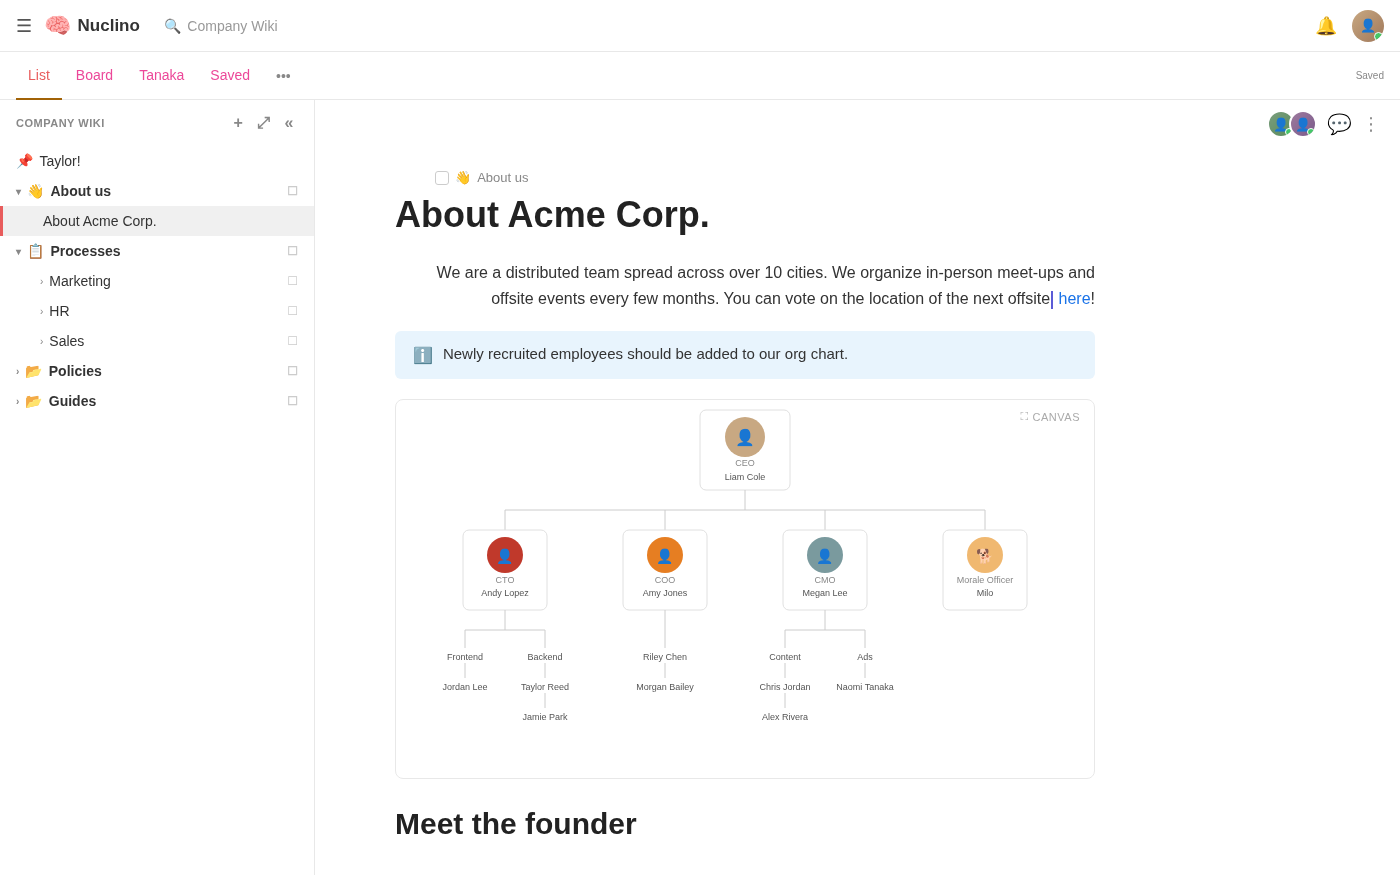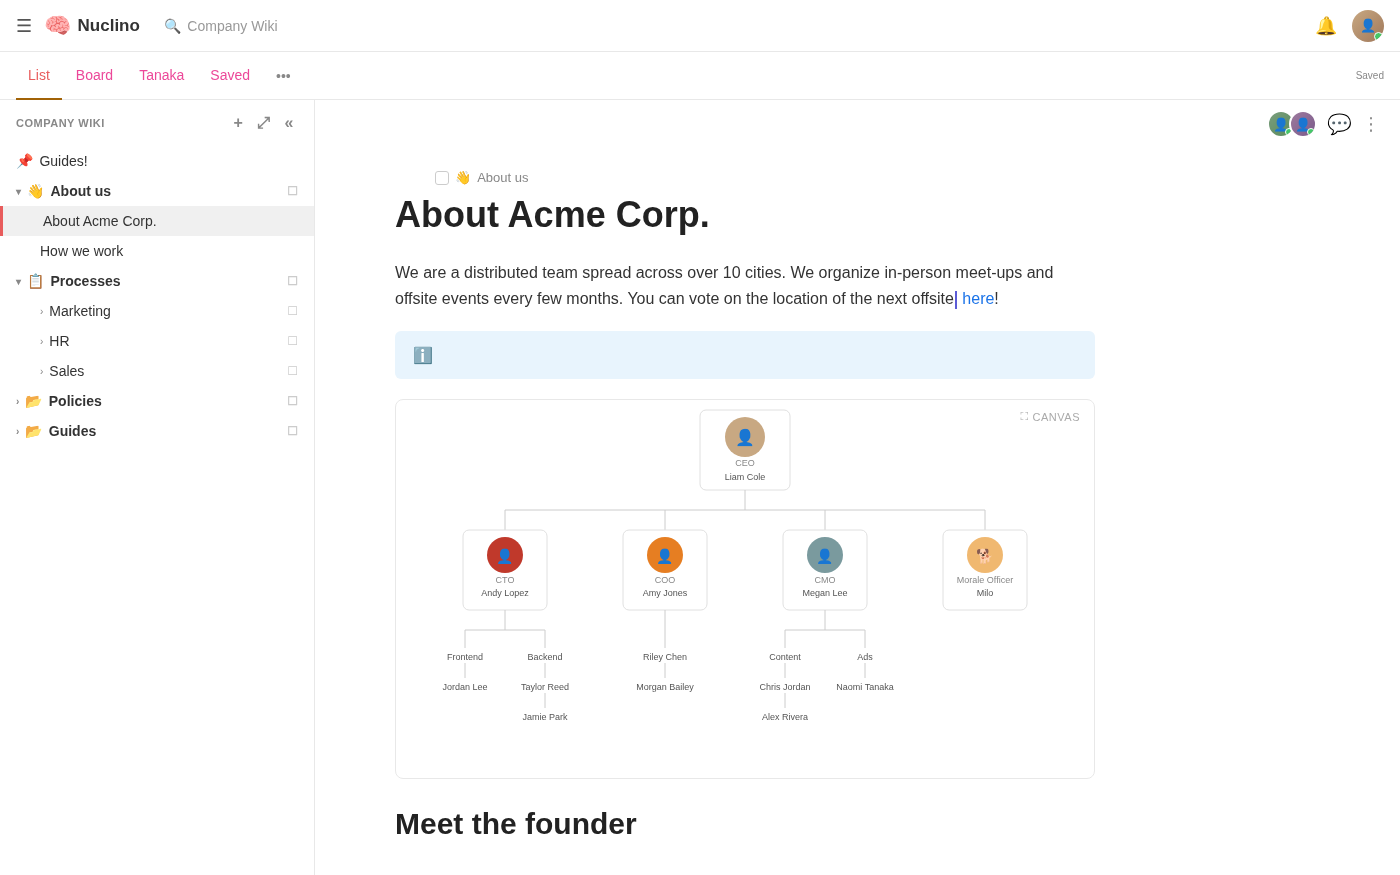--- a/index.html
+++ b/index.html
@@ -70,21 +70,21 @@
     
     .content-area { flex: 1; overflow-y: auto; padding: 0; position: relative; }
     .breadcrumb-row {
       display: flex; align-items: center; gap: 6px; padding: 16px 40px 0;
       font-size: 13px; color: #888;
     }
     .breadcrumb-checkbox { width: 14px; height: 14px; border: 1.5px solid #ccc; border-radius: 3px; display: inline-block; }
 
     .content-body { padding: 16px 80px 60px; max-width: 860px; }
     .doc-title { font-size: 36px; font-weight: 700; margin: 8px 0 24px; color: #222; line-height: 1.2; }
-    .doc-text { font-size: 16px; line-height: 1.6; color: #333; margin-bottom: 20px; }
+    .doc-text { font-size: 16px; line-height: 1.6; color: #333; margin-bottom: 20px; text-align: right; }
     .doc-link { color: #1a73e8; text-decoration: none; }
     .cursor-mark { display: inline-block; width: 2px; height: 18px; background: #5B5BD6; vertical-align: middle; margin: 0 1px; }
 
     .info-box {
       background: #e8f4fd; border-radius: 6px; padding: 14px 18px;
       display: flex; align-items: flex-start; gap: 10px; margin-bottom: 20px;
       font-size: 15px; color: #333;
     }
     .info-icon { color: #1a73e8; font-size: 16px; flex-shrink: 0; margin-top: 1px; }
 
@@ -138,38 +138,35 @@
       <span>COMPANY WIKI</span>
       <div class="sidebar-header-actions">
         <span class="sidebar-header-btn">+</span>
         <span class="sidebar-header-btn">⤢</span>
         <span class="sidebar-header-btn">«</span>
       </div>
     </div>
 
     <div class="sidebar-item">
       <span class="item-icon pinned-icon">📌</span>
-      <span class="item-text">Guides!</span>
+      <span class="item-text">Taylor!</span>
     </div>
 
     <div class="sidebar-item sidebar-section">
       <span class="chevron">▾</span>
       <span class="item-icon">👋</span>
       <span class="item-text">About us</span>
       <span class="item-checkbox">☐</span>
     </div>
 
     <div class="sidebar-item sidebar-child active">
       <span class="item-text">About Acme Corp.</span>
     </div>
 
 
-    <div class="sidebar-item sidebar-child">
-      <span class="item-text">How we work</span>
-    </div>
 
     <div class="sidebar-item sidebar-section">
       <span class="chevron">▾</span>
       <span class="item-icon">📋</span>
       <span class="item-text">Processes</span>
       <span class="item-checkbox">☐</span>
     </div>
 
     <div class="sidebar-item sidebar-child">
       <span class="expand-arrow">›</span>
@@ -231,20 +228,21 @@
 
       <h1 class="doc-title">About Acme Corp.</h1>
 
       <p class="doc-text">
         <span>We are a distributed team spread across over 10 cities. We organize in-person meet-ups and offsite events every few months. You can vote on the location of the next offsite</span><span class="cursor-mark"></span>
         <a href="#" class="doc-link">here</a>!
       </p>
 
       <div class="info-box">
         <span class="info-icon">ℹ️</span>
+        <span>Newly recruited employees should be added to our org chart.</span>
       </div>
 
       <div class="canvas-block">
         <div class="canvas-label">
           <span>⛶</span>
           <span>CANVAS</span>
         </div>
 
         
         <svg width="100%" height="360" viewBox="0 0 680 360">

